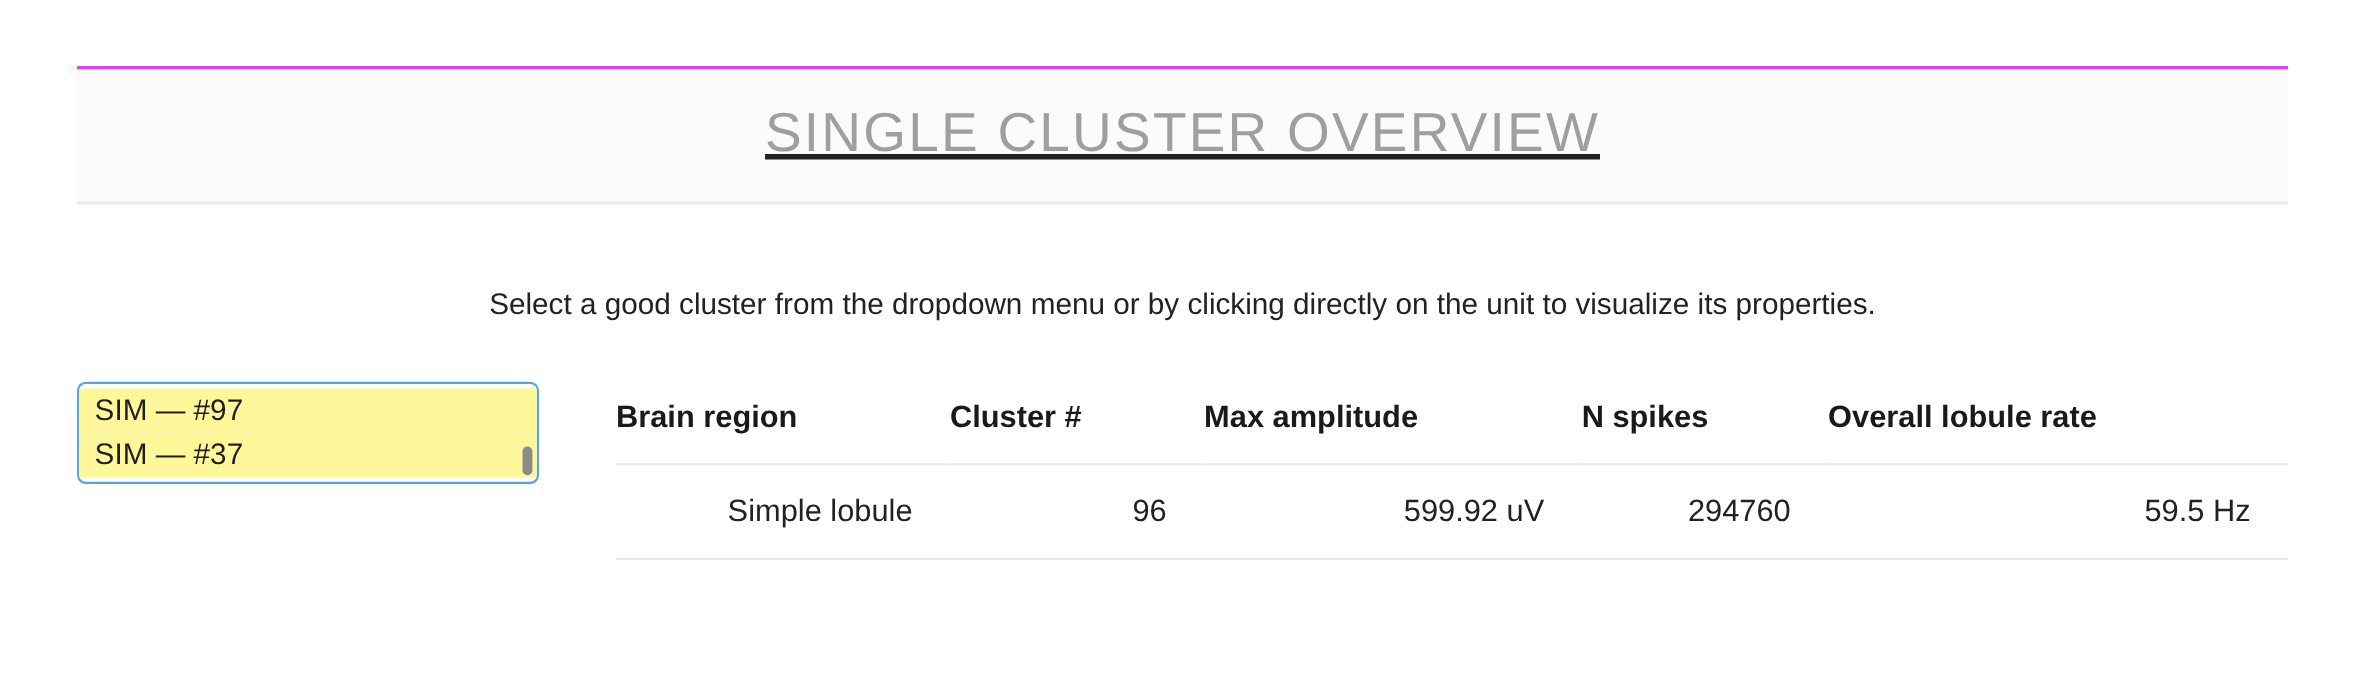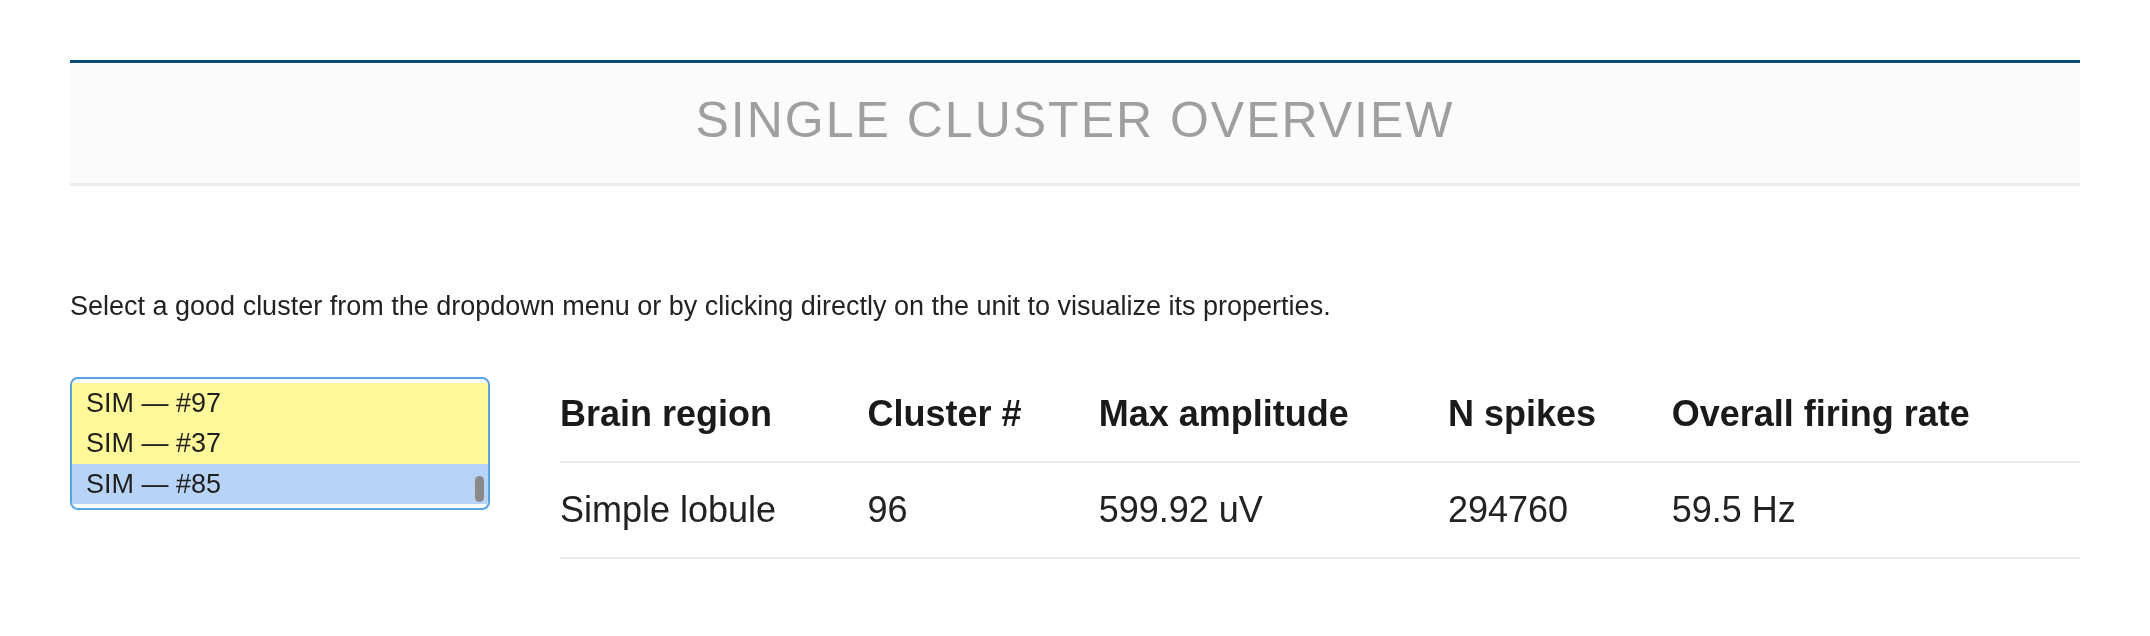--- a/index.html
+++ b/index.html
@@ -7,37 +7,39 @@
     width: 2150px;
     font-family: -apple-system, BlinkMacSystemFont, "Segoe UI", Helvetica, Arial, sans-serif;
     background: #ffffff;
     color: #222;
   }
   .page {
     padding: 0 70px;
   }
   .banner {
     margin-top: 60px;
-    border-top: 3px solid #0c4a6e;
+    border-top: 3px solid #d946ef;
     border-bottom: 3px solid #ececec;
     background: #fbfbfb;
     text-align: center;
     padding: 28px 0 34px 0;
+    text-decoration: underline;
   }
   .banner h1 {
     font-weight: 300;
     font-size: 50px;
     letter-spacing: 2px;
     color: #9f9f9f;
   }
   .instruction {
-    margin-top: 105px;
+    margin-top: 75px;
     font-size: 27px;
     color: #222;
     font-weight: 400;
+    text-align: center;
   }
   .content-row {
     margin-top: 55px;
     display: flex;
     align-items: flex-start;
     gap: 70px;
   }
   .listbox {
     width: 420px;
     border: 2px solid #56a4e0;
@@ -62,64 +64,64 @@
     right: 4px;
     bottom: 6px;
     width: 9px;
     height: 26px;
     background: #8a8a8a;
     border-radius: 5px;
   }
   .props-table {
     flex: 1;
     border-collapse: collapse;
-    font-size: 36px;
+    font-size: 28px;
   }
   .props-table th {
     text-align: left;
     font-weight: 700;
     color: #1a1a1a;
     padding: 16px 34px 26px 0;
     border-bottom: 2px solid #eaeaea;
   }
   .props-table td {
     padding: 26px 34px 26px 0;
     border-bottom: 2px solid #eaeaea;
     color: #222;
     font-weight: 400;
+    text-align: right;
   }
 </style>
 </head>
 <body>
 
 <div class="page">
 
   <div class="banner">
     <h1>SINGLE CLUSTER OVERVIEW</h1>
   </div>
 
   <p class="instruction">Select a good cluster from the dropdown menu or by clicking directly on the unit to visualize its properties.</p>
 
   <div class="content-row">
 
     <div class="listbox">
       <div class="listbox-option hl-yellow">SIM — #97</div>
       <div class="listbox-option hl-yellow">SIM — #37</div>
-      <div class="listbox-option hl-blue">SIM — #85</div>
       <div class="scrollbar-thumb"></div>
     </div>
 
     <table class="props-table">
       <thead>
         <tr>
           <th>Brain region</th>
           <th>Cluster #</th>
           <th>Max amplitude</th>
           <th>N spikes</th>
-          <th>Overall firing rate</th>
+          <th>Overall lobule rate</th>
         </tr>
       </thead>
       <tbody>
         <tr>
           <td>Simple lobule</td>
           <td>96</td>
           <td>599.92 uV</td>
           <td>294760</td>
           <td>59.5 Hz</td>
         </tr>

